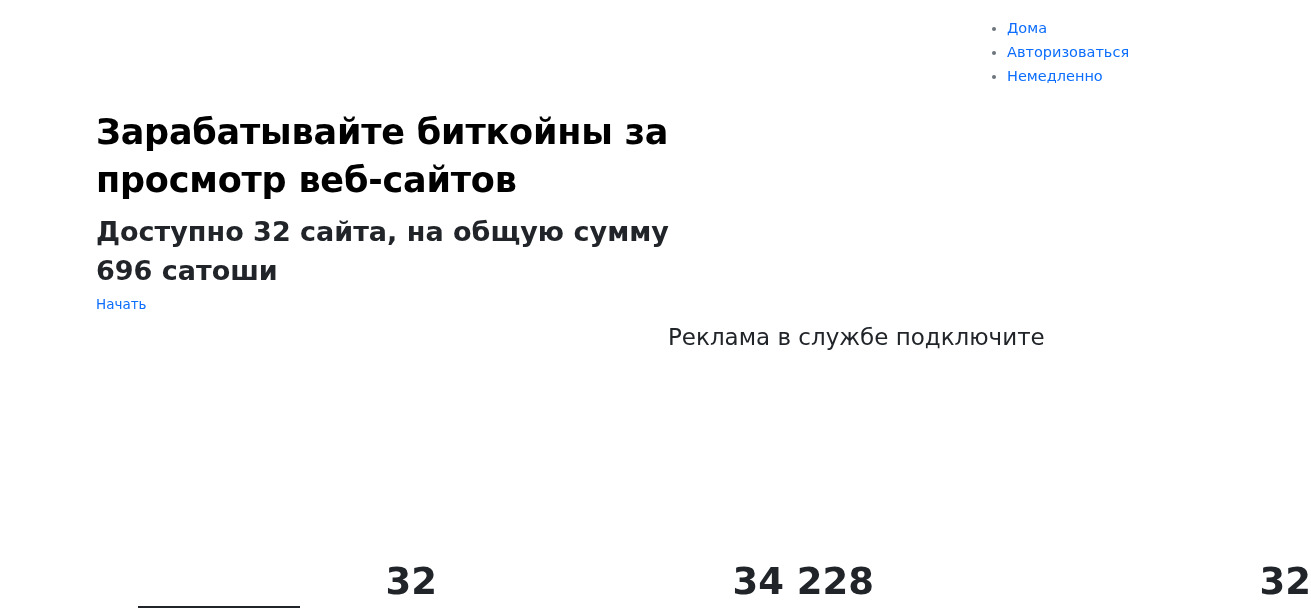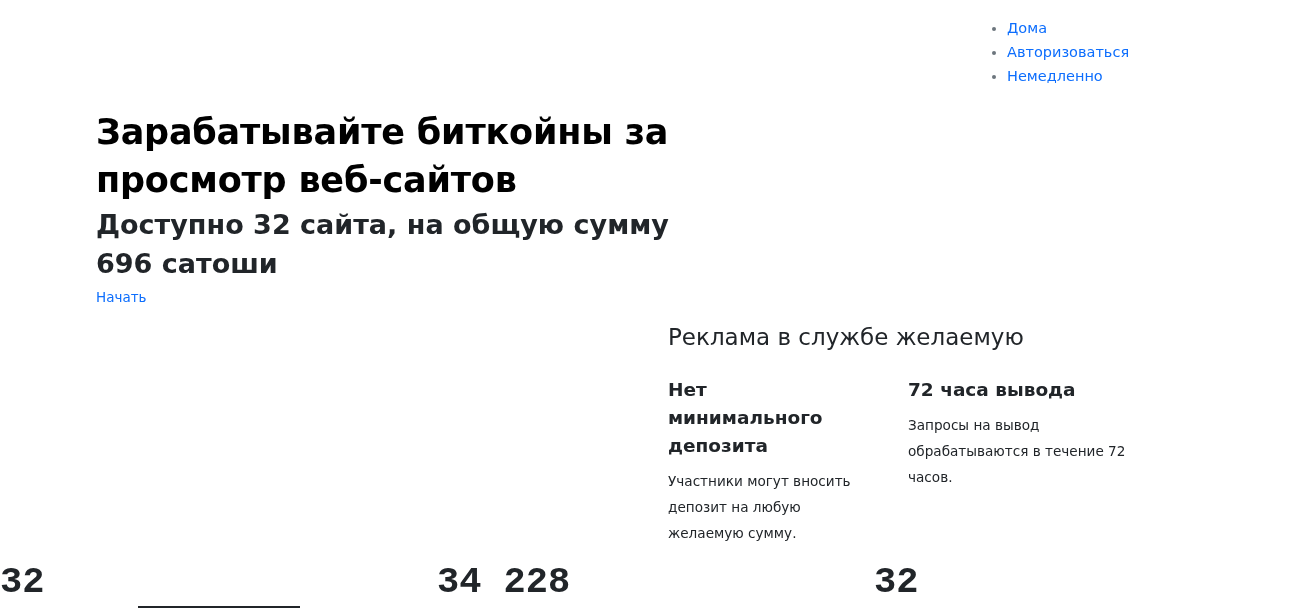--- a/index.html
+++ b/index.html
@@ -47,21 +47,21 @@
   }
   .hero h1 {
     margin: 0;
     font-size: 35px;
     line-height: 48px;
     font-weight: 700;
     letter-spacing: -0.2px;
     color: #000000;
   }
   .hero h2 {
-    margin: 1px 0 0 0;
+    margin: 8px 0 0 0;
     font-size: 27px;
     line-height: 39px;
     font-weight: 700;
     color: #212529;
   }
   .hero .cta {
     display: inline-block;
     margin-top: 6px;
     font-size: 13.5px;
     color: #0d6efd;
@@ -120,23 +120,22 @@
   
   .stats {
     position: absolute;
     left: 0;
     top: 560px;
     width: 1311px;
     display: flex;
   }
   .stat {
     flex: 1 1 0;
-    text-align: left;
+    text-align: right;
     position: relative;
-    font-family: Liberation Mono, monospace;
   }
   .stat .value {
     font-size: 37px;
     line-height: 44px;
     font-weight: 700;
     color: #212529;
   }
   .stat.underlined .value {
     display: inline-block;
   }
@@ -165,31 +164,21 @@
   </li>
 </ul>
 
 <div class="hero">
   <h1>Зарабатывайте биткойны за просмотр веб-сайтов</h1>
   <h2>Доступно 32 сайта, на общую сумму 696 сатоши</h2>
   <a href="#" class="cta">Начать</a>
 </div>
 
 <div class="features">
-  <h3>Реклама в службе желаемую</h3>
-  <div class="feature-row">
-    <div class="feature">
-      <h4>Нет минимального депозита</h4>
-      <p>Участники могут вносить депозит на любую желаемую сумму.</p>
-    </div>
-    <div class="feature second">
-      <h4>72 часа вывода</h4>
-      <p>Запросы на вывод обрабатываются в течение 72 часов.</p>
-    </div>
-  </div>
+  <h3>Реклама в службе подключите</h3>
 </div>
 
 <div class="stats">
   <div class="stat underlined">
     <div class="value">32</div>
     <div class="rule"></div>
   </div>
   <div class="stat">
     <div class="value">34 228</div>
   </div>

